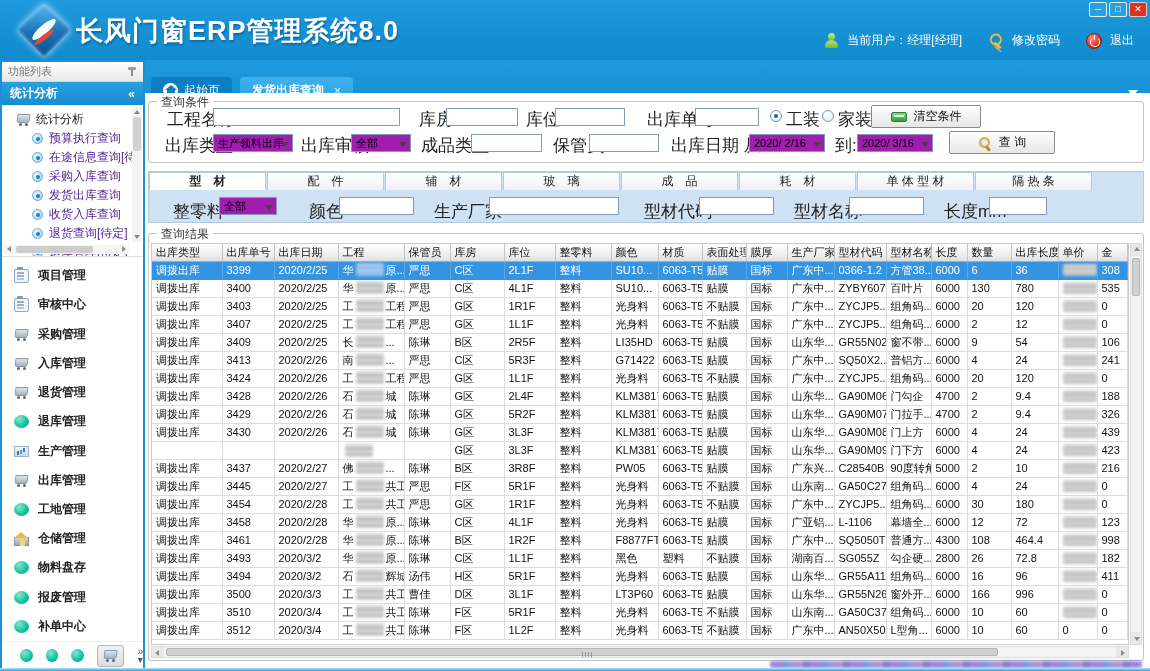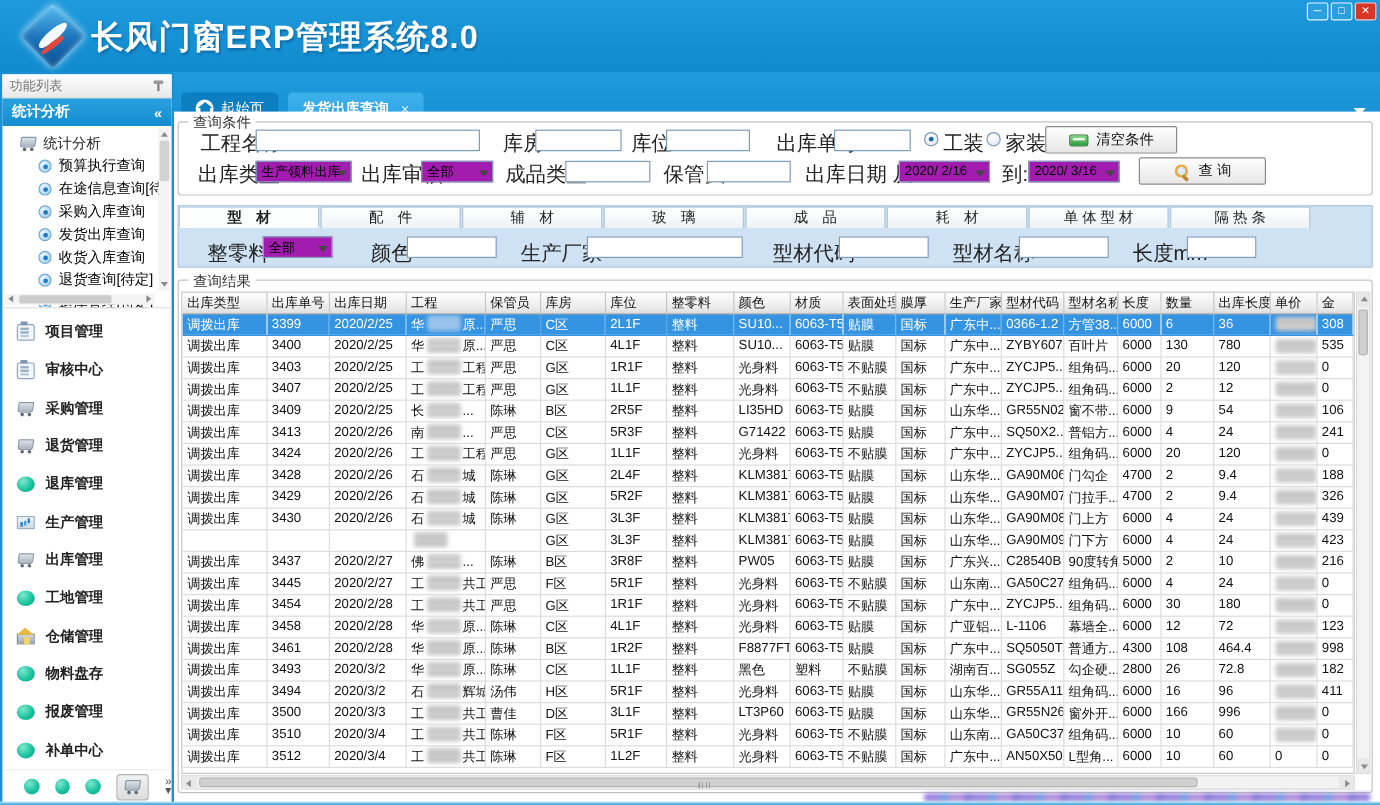--- a/index.html
+++ b/index.html
@@ -45,21 +45,21 @@
     color:#777; font-size:11px; display:flex; align-items:center; padding:0 6px; }
   .func-header .sp { flex:1; }
   .icon-pin { position:relative; width:10px; height:12px; }
   .icon-pin::before { content:''; position:absolute; left:4px; top:2px; width:2px; height:8px; background:#8a8a8a; }
   .icon-pin::after { content:''; position:absolute; left:1px; top:1px; width:8px; height:3px; background:#9a9a9a; border-radius:1px; }
   .section-header { height:23px; background:linear-gradient(#2aa0de,#148ed2); color:#fff; font-weight:bold;
     font-size:12px; display:flex; align-items:center; padding:0 8px; }
   .section-header .sp { flex:1; }
   .tree { position:relative; height:152px; border-bottom:1px solid #e0e0e0; overflow:hidden; padding:4px 14px 12px 6px; }
   .tree-root { display:flex; align-items:center; gap:5px; height:20px; font-size:12px; color:#222; padding-left:8px; }
-  .tree-item { display:flex; align-items:center; gap:6px; height:19px; font-size:12px; color:#000000; padding-left:24px; white-space:nowrap; }
+  .tree-item { display:flex; align-items:center; gap:6px; height:19px; font-size:12px; color:#4c1d95; padding-left:24px; white-space:nowrap; }
   .tree-dot { flex:0 0 11px; width:11px; height:11px; border-radius:50%; border:1px solid #6fa8d6;
     background:radial-gradient(circle at 35% 35%,#eef8ff,#bfe0f5 55%,#93c8ec); position:relative; }
   .tree-dot::after { content:''; position:absolute; left:2.5px; top:2.5px; width:4px; height:4px; border-radius:50%; background:#1f7dc4; }
   .tree-vscroll { position:absolute; right:1px; top:2px; bottom:14px; width:10px; background:#f4f4f4; }
   .tree-vscroll .thumb { position:absolute; left:1px; right:1px; top:10px; height:34px; background:#d2d2d2; border-radius:2px; }
   .tree-hscroll { position:absolute; left:2px; right:14px; bottom:2px; height:9px; background:#f4f4f4; }
   .tree-hscroll .thumb { position:absolute; left:12px; right:36px; top:1px; bottom:1px; background:#cdcdcd; border-radius:2px; }
   .arr { width:0; height:0; position:absolute; }
   .arr.up    { border-left:3px solid transparent; border-right:3px solid transparent; border-bottom:4px solid #8a8a8a; top:3px; left:2px; }
   .arr.down  { border-left:3px solid transparent; border-right:3px solid transparent; border-top:4px solid #8a8a8a; bottom:3px; left:2px; }
@@ -174,20 +174,30 @@
     <div class="logo">
       <span class="diamond"></span>
         <span class="swoosh-w"></span>
         <span class="swoosh-r"></span>
     </div>
     <div class="app-title">长风门窗ERP管理系统8.0</div>
     <div class="winctrls">
       <div class="winbtn">─</div>
       <div class="winbtn">□</div>
       <div class="winbtn close">✕</div>
+    </div>
+    <div class="userbar">
+      <span class="icon-person"></span>
+      <span>当前用户：经理[经理]</span>
+      <span class="gap"></span>
+      <span class="icon-key"></span>
+      <span>修改密码</span>
+      <span class="gap"></span>
+      <span class="icon-power"></span>
+      <span>退出</span>
     </div>
   </div>
 
   <div class="sidebar">
     <div class="func-header">
       <span>功能列表</span>
       <span class="sp"></span>
       <span class="icon-pin"></span>
     </div>
     <div class="section-header">
@@ -246,20 +256,24 @@
           <span class="mi clipboard-icon"></span>
           <span>项目管理</span>
         </div>
         <div class="menu-item">
           <span class="mi clipboard-icon"></span>
           <span>审核中心</span>
         </div>
         <div class="menu-item">
           <span class="mi cart-icon"></span>
           <span>采购管理</span>
+        </div>
+        <div class="menu-item">
+          <span class="mi cart-icon"></span>
+          <span>入库管理</span>
         </div>
         <div class="menu-item">
           <span class="mi cart-icon"></span>
           <span>退货管理</span>
         </div>
         <div class="menu-item">
           <span class="mi circle-icon"></span>
           <span>退库管理</span>
         </div>
         <div class="menu-item">

